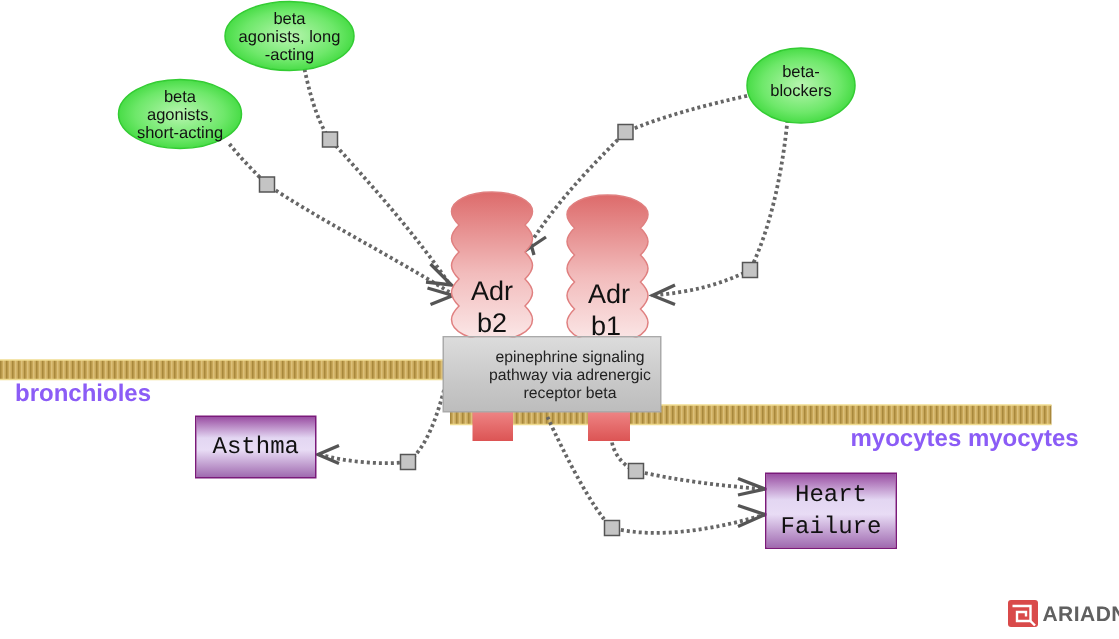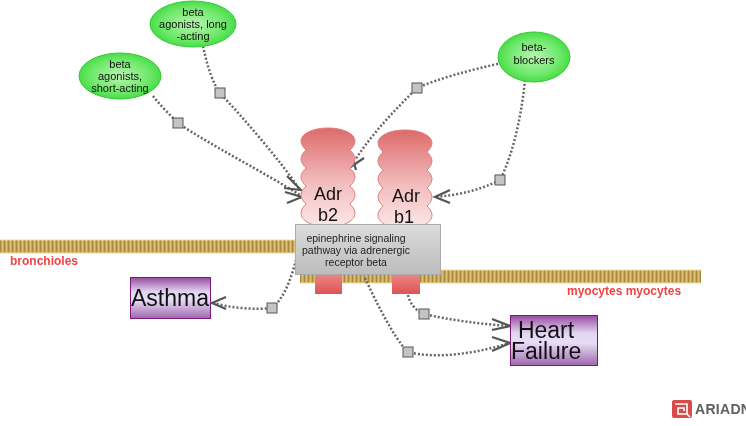--- a/index.html
+++ b/index.html
@@ -5,30 +5,30 @@
   html, body { margin:0; padding:0; background:#ffffff; }
   body { width:746px; height:426px; position:relative; overflow:hidden;
          font-family:"Liberation Sans", sans-serif; }
   #canvas { position:absolute; left:0; top:0; width:746px; height:426px; }
   .drug-text { font-family:"Liberation Sans", sans-serif; font-size:11px; fill:#111; }
   .protein-text { font-family:"Liberation Sans", sans-serif; font-size:18px; fill:#111; }
   .proc-box {
     position:absolute; left:295px; top:224px; width:146px; height:51px;
     background:linear-gradient(#dcdcdc,#c8c8c8 60%,#bdbdbd);
     border:1px solid #aaa; box-sizing:border-box;
-    display:flex; align-items:center; justify-content:flex-start; text-align:center;
+    display:flex; align-items:center; justify-content:flex-end; text-align:center;
     font-size:10.5px; line-height:12px; color:#222;
   }
   .disease {
     position:absolute; box-sizing:border-box; border:1.5px solid #7a1a7a;
     background:linear-gradient(#9a4fa3 0%, #e3d6f2 35%, #e8dcf5 55%, #a06ab0 100%);
-    display:flex; align-items:center; justify-content:flex-start; text-align:center;
-    color:#111; font-size:23px; line-height:21px;
+    display:flex; align-items:center; justify-content:center; text-align:center;
+    color:#111; font-size:16px; line-height:21px;font-family:Liberation Mono, monospace;
   }
-  .cell-label { position:absolute; color:#ef4444; font-weight:bold; font-size:12px; }
+  .cell-label { position:absolute; color:#8b5cf6; font-weight:bold; font-size:16px; }
   .logo { position:absolute; left:656px; top:400px; display:flex; align-items:center; gap:3px;padding-left:16px; }
   .logo-text { color:#606060; font-weight:bold; font-size:14px; letter-spacing:0.3px; }
 </style>
 </head>
 <body>
 
 <svg id="canvas" width="746" height="426" viewBox="0 0 746 426">
   <defs>
     <radialGradient id="gGreen" cx="50%" cy="50%" r="60%">
       <stop offset="0%" stop-color="#b8f5b0"></stop>

